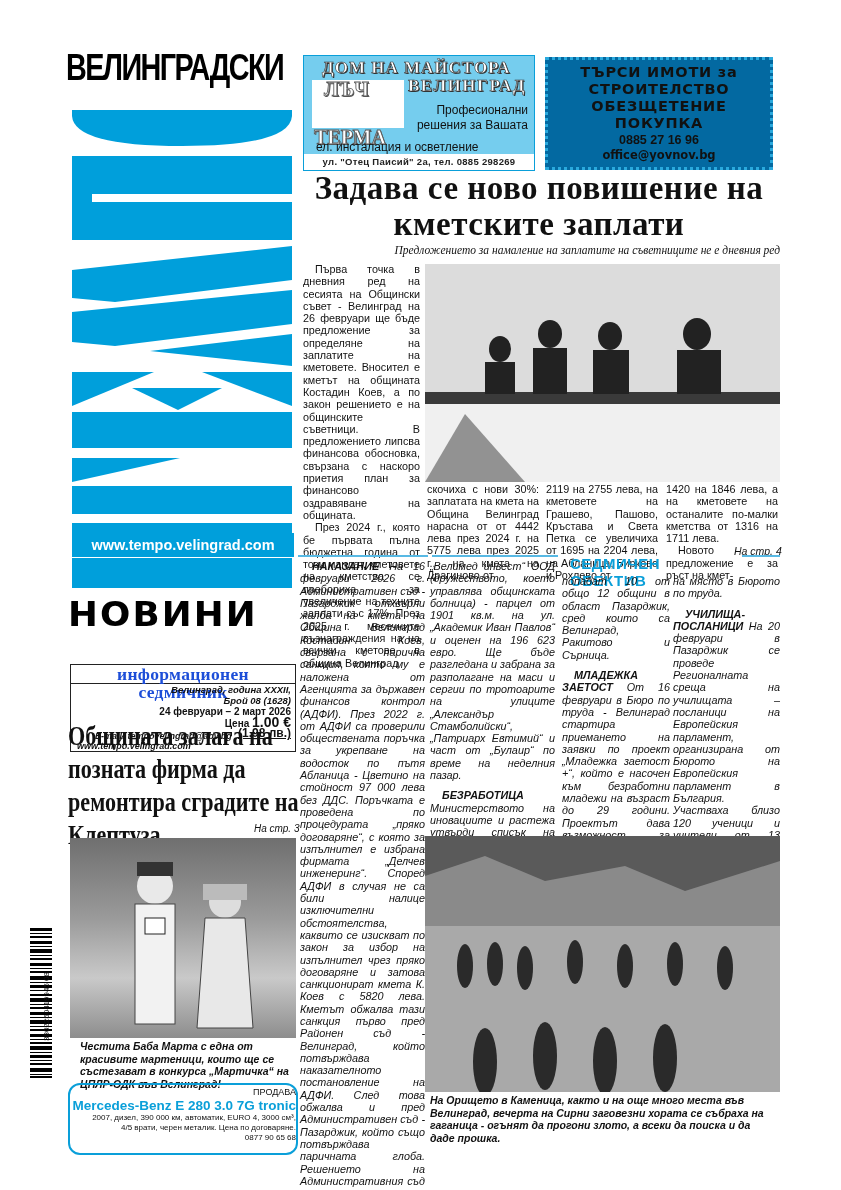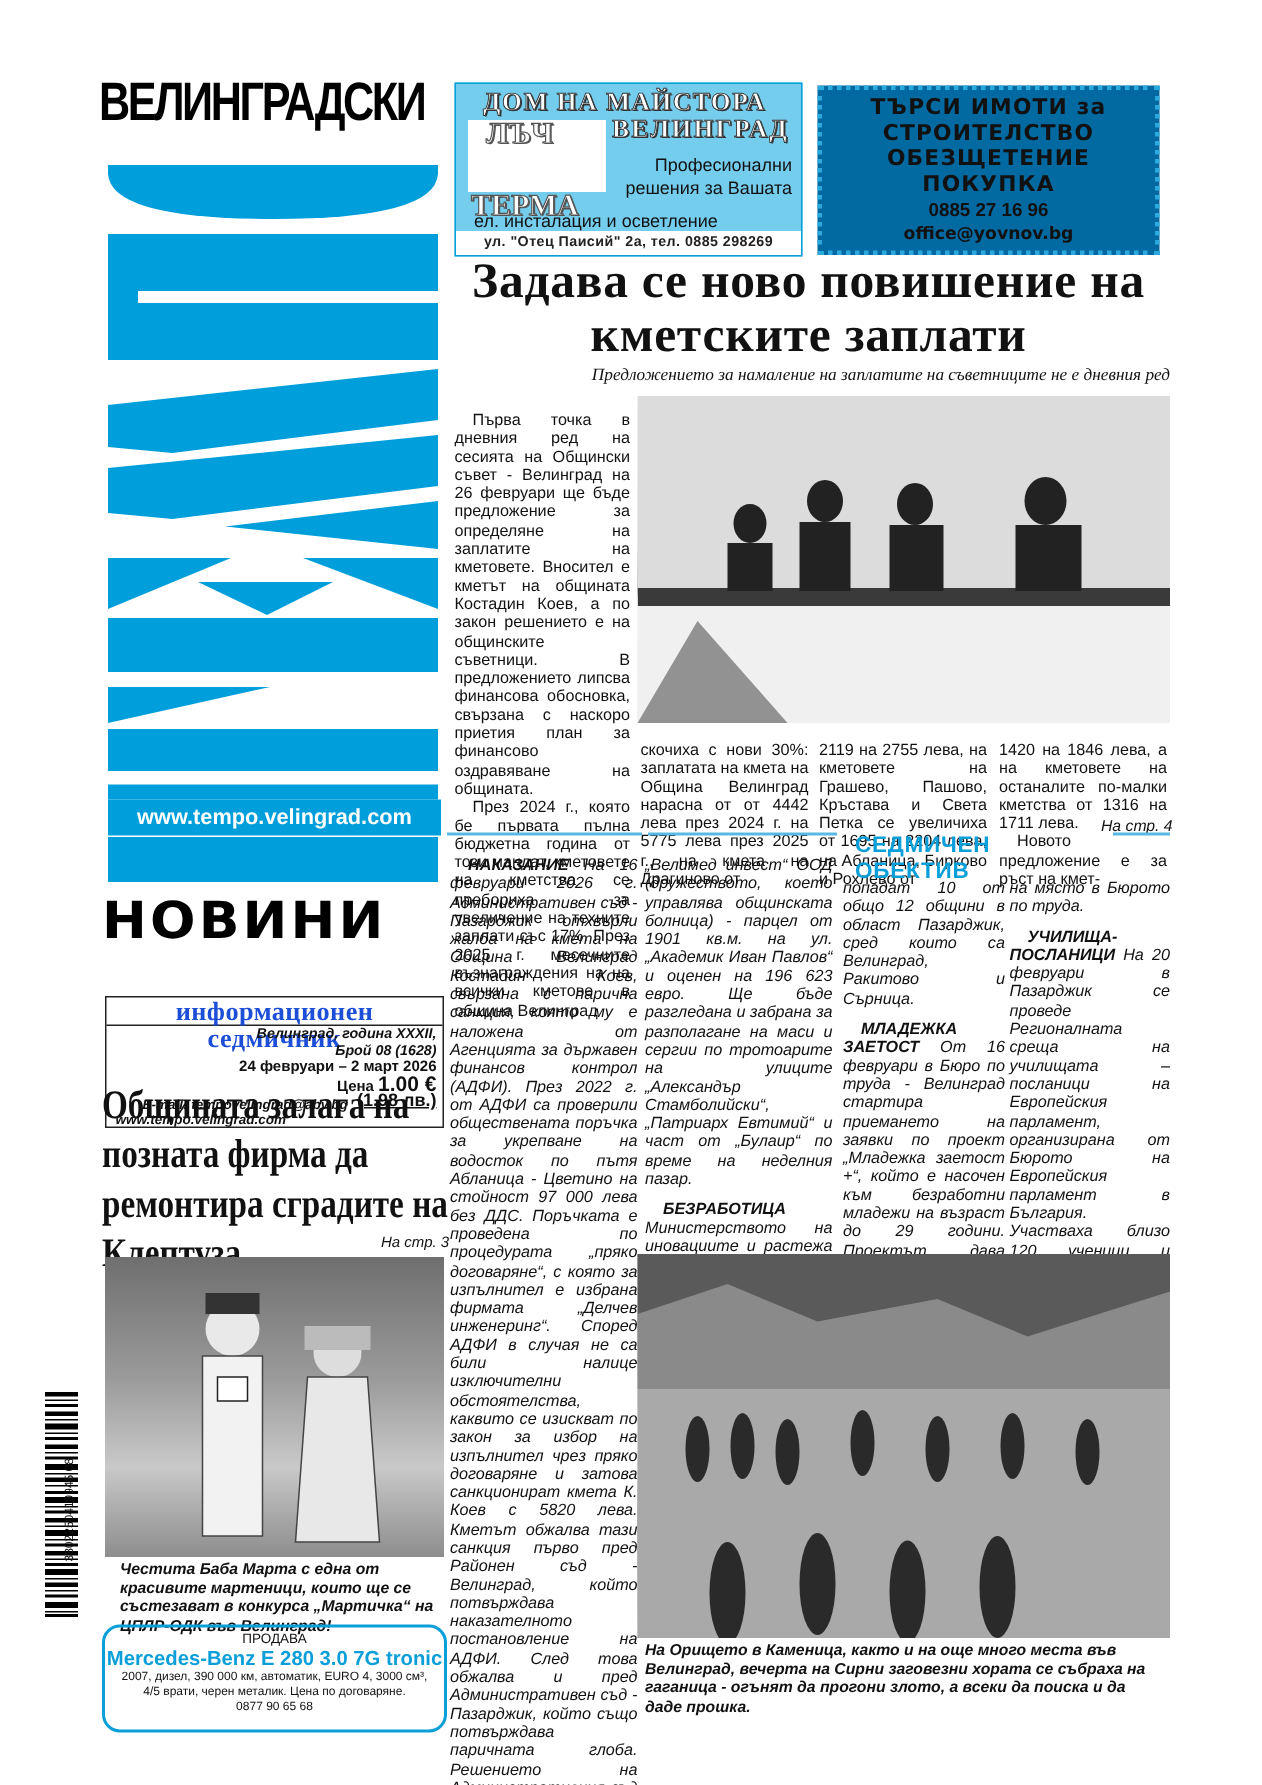--- a/index.html
+++ b/index.html
@@ -28,21 +28,21 @@
   .left-headline { left: 68px; top: 720px; width: 232px; font-family: "Liberation Serif", serif; font-weight: bold; font-size: 27px; line-height: 33px; transform: scaleX(0.82); transform-origin: left top; width: 290px; }
   .see-p3 { left: 254px; top: 823px; font-size: 10px; font-style: italic; }
 
   
   .photo-left { left: 70px; top: 838px; width: 226px; height: 200px; background: linear-gradient(180deg,#6f6f6f 0%,#9a9a9a 40%,#c9c9c9 70%,#8d8d8d 100%); overflow: hidden; }
   .photo-left .dollA { position:absolute; left: 55px; top: 20px; width: 60px; height: 175px; }
   .photo-left .dollB { position:absolute; left: 125px; top: 40px; width: 60px; height: 155px; }
   .caption-left { left: 80px; top: 1040px; width: 222px; font-size: 10.5px; font-style: italic; font-weight: bold; line-height: 12.5px; }
 
   
-  .ad-car { left: 68px; top: 1083px; width: 230px; height: 72px; border: 2px solid #0a9fd9; border-radius: 12px; text-align: center; padding-top: 2px; }
+  .ad-car { left: 68px; top: 1083px; width: 230px; height: 72px; border: 2px solid #0a9fd9; border-radius: 12px; text-align: right; padding-top: 2px; }
   .ad-car .sell { font-size: 9px; line-height: 11px; }
   .ad-car .model { font-weight: bold; color: #0a9fd9; font-size: 13.5px; line-height: 15px; }
   .ad-car .desc { font-size: 8px; line-height: 10px; }
 
   
   .barcode { left: 30px; top: 928px; width: 22px; height: 150px; }
   .barcode-num { left: 46px; top: 1002px; font-size: 8px; transform: rotate(-90deg); transform-origin: center; white-space: nowrap; width: 120px; text-align: center; margin-left: -60px; }
 
   
   .ad-lach { left: 303px; top: 55px; width: 232px; height: 116px; background: #75cdee; border: 1px solid #0a9fd9; }
@@ -57,21 +57,21 @@
 
   .ad-imoti { left: 545px; top: 57px; width: 228px; height: 113px; background: #0369a1; border: 3px dotted #2aa9dd; text-align: center; font-family: "DejaVu Sans", sans-serif; font-weight: bold; padding-top: 4px; }
   .ad-imoti .big { font-size: 14.5px; line-height: 17px; letter-spacing: 0.8px; }
   .ad-imoti .phone { font-size: 12.5px; line-height: 16px; font-family: "Liberation Sans", sans-serif; }
   .ad-imoti .mail { font-size: 11.5px; line-height: 15px; }
 
   
   .main-headline { left: 300px; top: 170px; width: 478px; font-family: "Liberation Serif", serif; font-weight: bold; font-size: 33px; line-height: 36px; text-align: center; letter-spacing: 0.5px; }
   .main-sub { left: 304px; top: 244px; width: 476px; font-family: "Liberation Serif", serif; font-style: italic; font-weight: normal; font-size: 11.5px; text-align: right; }
 
-  .col-text { font-size: 10.8px; line-height: 12.3px; text-align: justify; margin-top: 11px; }
+  .col-text { font-size: 10.8px; line-height: 12.3px; text-align: justify; }
   .col-text p { text-indent: 12px; }
   .col-ital { font-style: italic; }
   .col-ital b { font-weight: 900; }
 
   .col1 { left: 303px; top: 263px; width: 117px; }
   .main-photo { left: 425px; top: 264px; width: 355px; height: 218px; background: linear-gradient(180deg,#e6e6e6 0%,#d3d3d3 45%,#8a8a8a 60%,#f1f1f1 62%,#e8e8e8 100%); overflow: hidden; }
   .cont-col { top: 483px; width: 112px; }
   .c2 { left: 427px; } .c3 { left: 546px; } .c4 { left: 666px; }
   .see-p4 { left: 734px; top: 545px; font-size: 10.5px; font-style: italic; }
 

